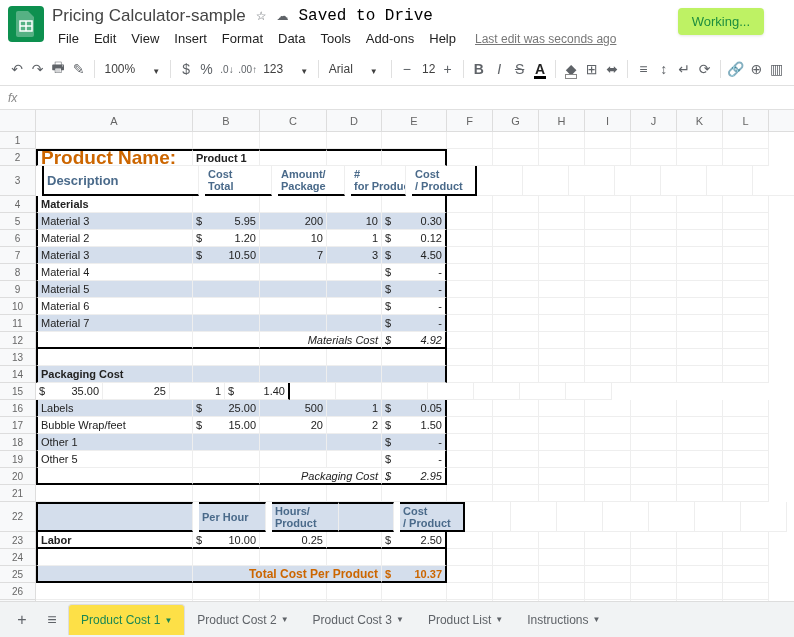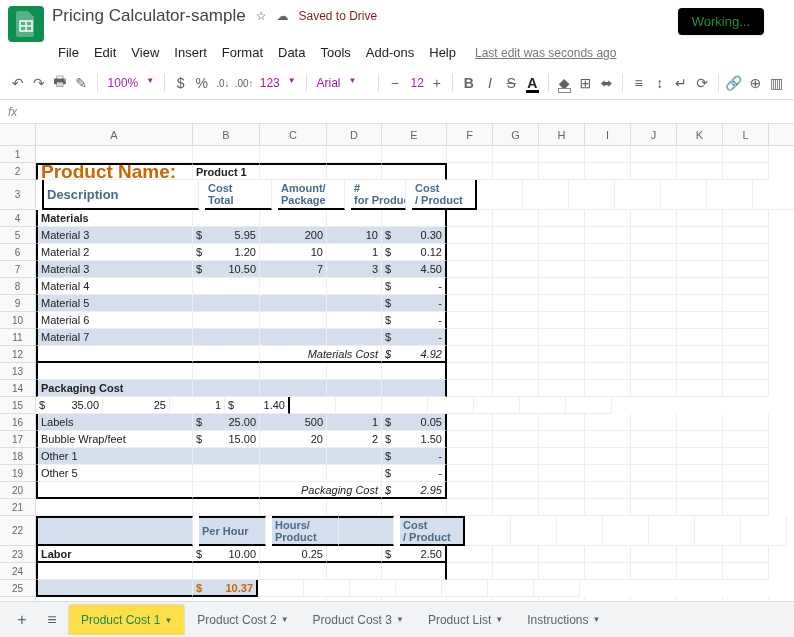--- a/index.html
+++ b/index.html
@@ -6,31 +6,31 @@
 body { font-family: Arial, sans-serif; font-size: 12px; color: #222; background: #fff; width: 794px; height: 637px; overflow: hidden; position: relative; }
 
 
 .header { display: flex; align-items: flex-start; padding: 6px 8px 0 8px; }
 .logo { width: 36px; height: 36px; background: #0d904f; border-radius: 4px; display: flex; align-items: center; justify-content: center; margin-right: 8px; flex-shrink: 0; }
 .logo svg { fill: #fff; }
 .title-area { flex: 1; }
 .title-row { display: flex; align-items: center; gap: 10px; }
 .doc-title { font-size: 17px; color: #444; }
 .star-icon, .drive-icon { color: #5f6368; }
-.saved-text { font-size: 12px; color: #7f1d1d; }
-.working-badge { position: absolute; right: 30px; top: 8px; background: #000000; color: #1e8e3e; padding: 6px 14px; border-radius: 4px; font-size: 13px; box-shadow: 0 1px 3px rgba(0,0,0,0.1); }
-.menubar { display: flex; gap: 3px; margin-top: 16px; align-items: center; }
+.saved-text { font-size: 16px; color: #000000; font-family: Liberation Mono, monospace; }
+.working-badge { position: absolute; right: 30px; top: 8px; background: #bef264; color: #1e8e3e; padding: 6px 14px; border-radius: 4px; font-size: 13px; box-shadow: 0 1px 3px rgba(0,0,0,0.1); }
+.menubar { display: flex; gap: 3px; margin-top: 2px; align-items: center; }
 .menu-item { padding: 3px 6px; font-size: 13px; color: #222; cursor: pointer; }
 .last-edit { font-size: 12px; color: #777; text-decoration: underline; margin-left: 10px; }
 
 
 .toolbar { display: flex; align-items: center; padding: 4px 8px; border-bottom: 1px solid #e0e0e0; gap: 2px; margin-top: 4px; }
 .tb-btn { width: 24px; height: 24px; display: flex; align-items: center; justify-content: center; color: #5f6368; cursor: pointer; border-radius: 2px; font-size: 14px; }
 .tb-sep { width: 1px; height: 18px; background: #e0e0e0; margin: 0 4px; }
-.tb-select { font-size: 12px; color: #a21caf; padding: 2px 4px; display: flex; align-items: flex-start; gap: 8px; cursor: pointer; }
+.tb-select { font-size: 12px; color: #404040; padding: 2px 4px; display: flex; align-items: flex-end; gap: 17px; cursor: pointer; }
 .font-name { min-width: 60px; }
 .font-size { min-width: 18px; text-align: center; }
 .text-color-a { position: relative; font-weight: bold; color: #222; }
 .text-color-a::after { content: ''; position: absolute; bottom: 2px; left: 3px; right: 3px; height: 3px; background: #000; }
 .fill-color { position: relative; }
 .fill-color::after { content: ''; position: absolute; bottom: 2px; left: 3px; right: 3px; height: 3px; background: #fff; border: 1px solid #888; }
 
 
 .formula-bar { display: flex; align-items: center; padding: 4px 8px; border-bottom: 1px solid #e0e0e0; height: 24px; }
 .fx { font-style: italic; color: #888; font-size: 12px; margin-right: 8px; }
@@ -658,20 +658,21 @@
           <div class="cell cF"></div>
           <div class="cell cG"></div>
           <div class="cell cH"></div>
           <div class="cell cI"></div>
           <div class="cell cJ"></div>
           <div class="cell cK"></div>
           <div class="cell cL"></div>
         </div>
         <div class="row">
           <div class="cell cA blue-bg bl bb"></div>
+          <div class="cell cB orange right blue-bg bb" style="width: 189px; font-size: 12px;">Total Cost Per Product</div>
           <div class="cell cE orange br bb blue-bg">
             <span class="dollar-cell">
               <span>$</span>
               <span>10.37</span>
             </span>
           </div>
           <div class="cell cF"></div>
           <div class="cell cG"></div>
           <div class="cell cH"></div>
           <div class="cell cI"></div>

